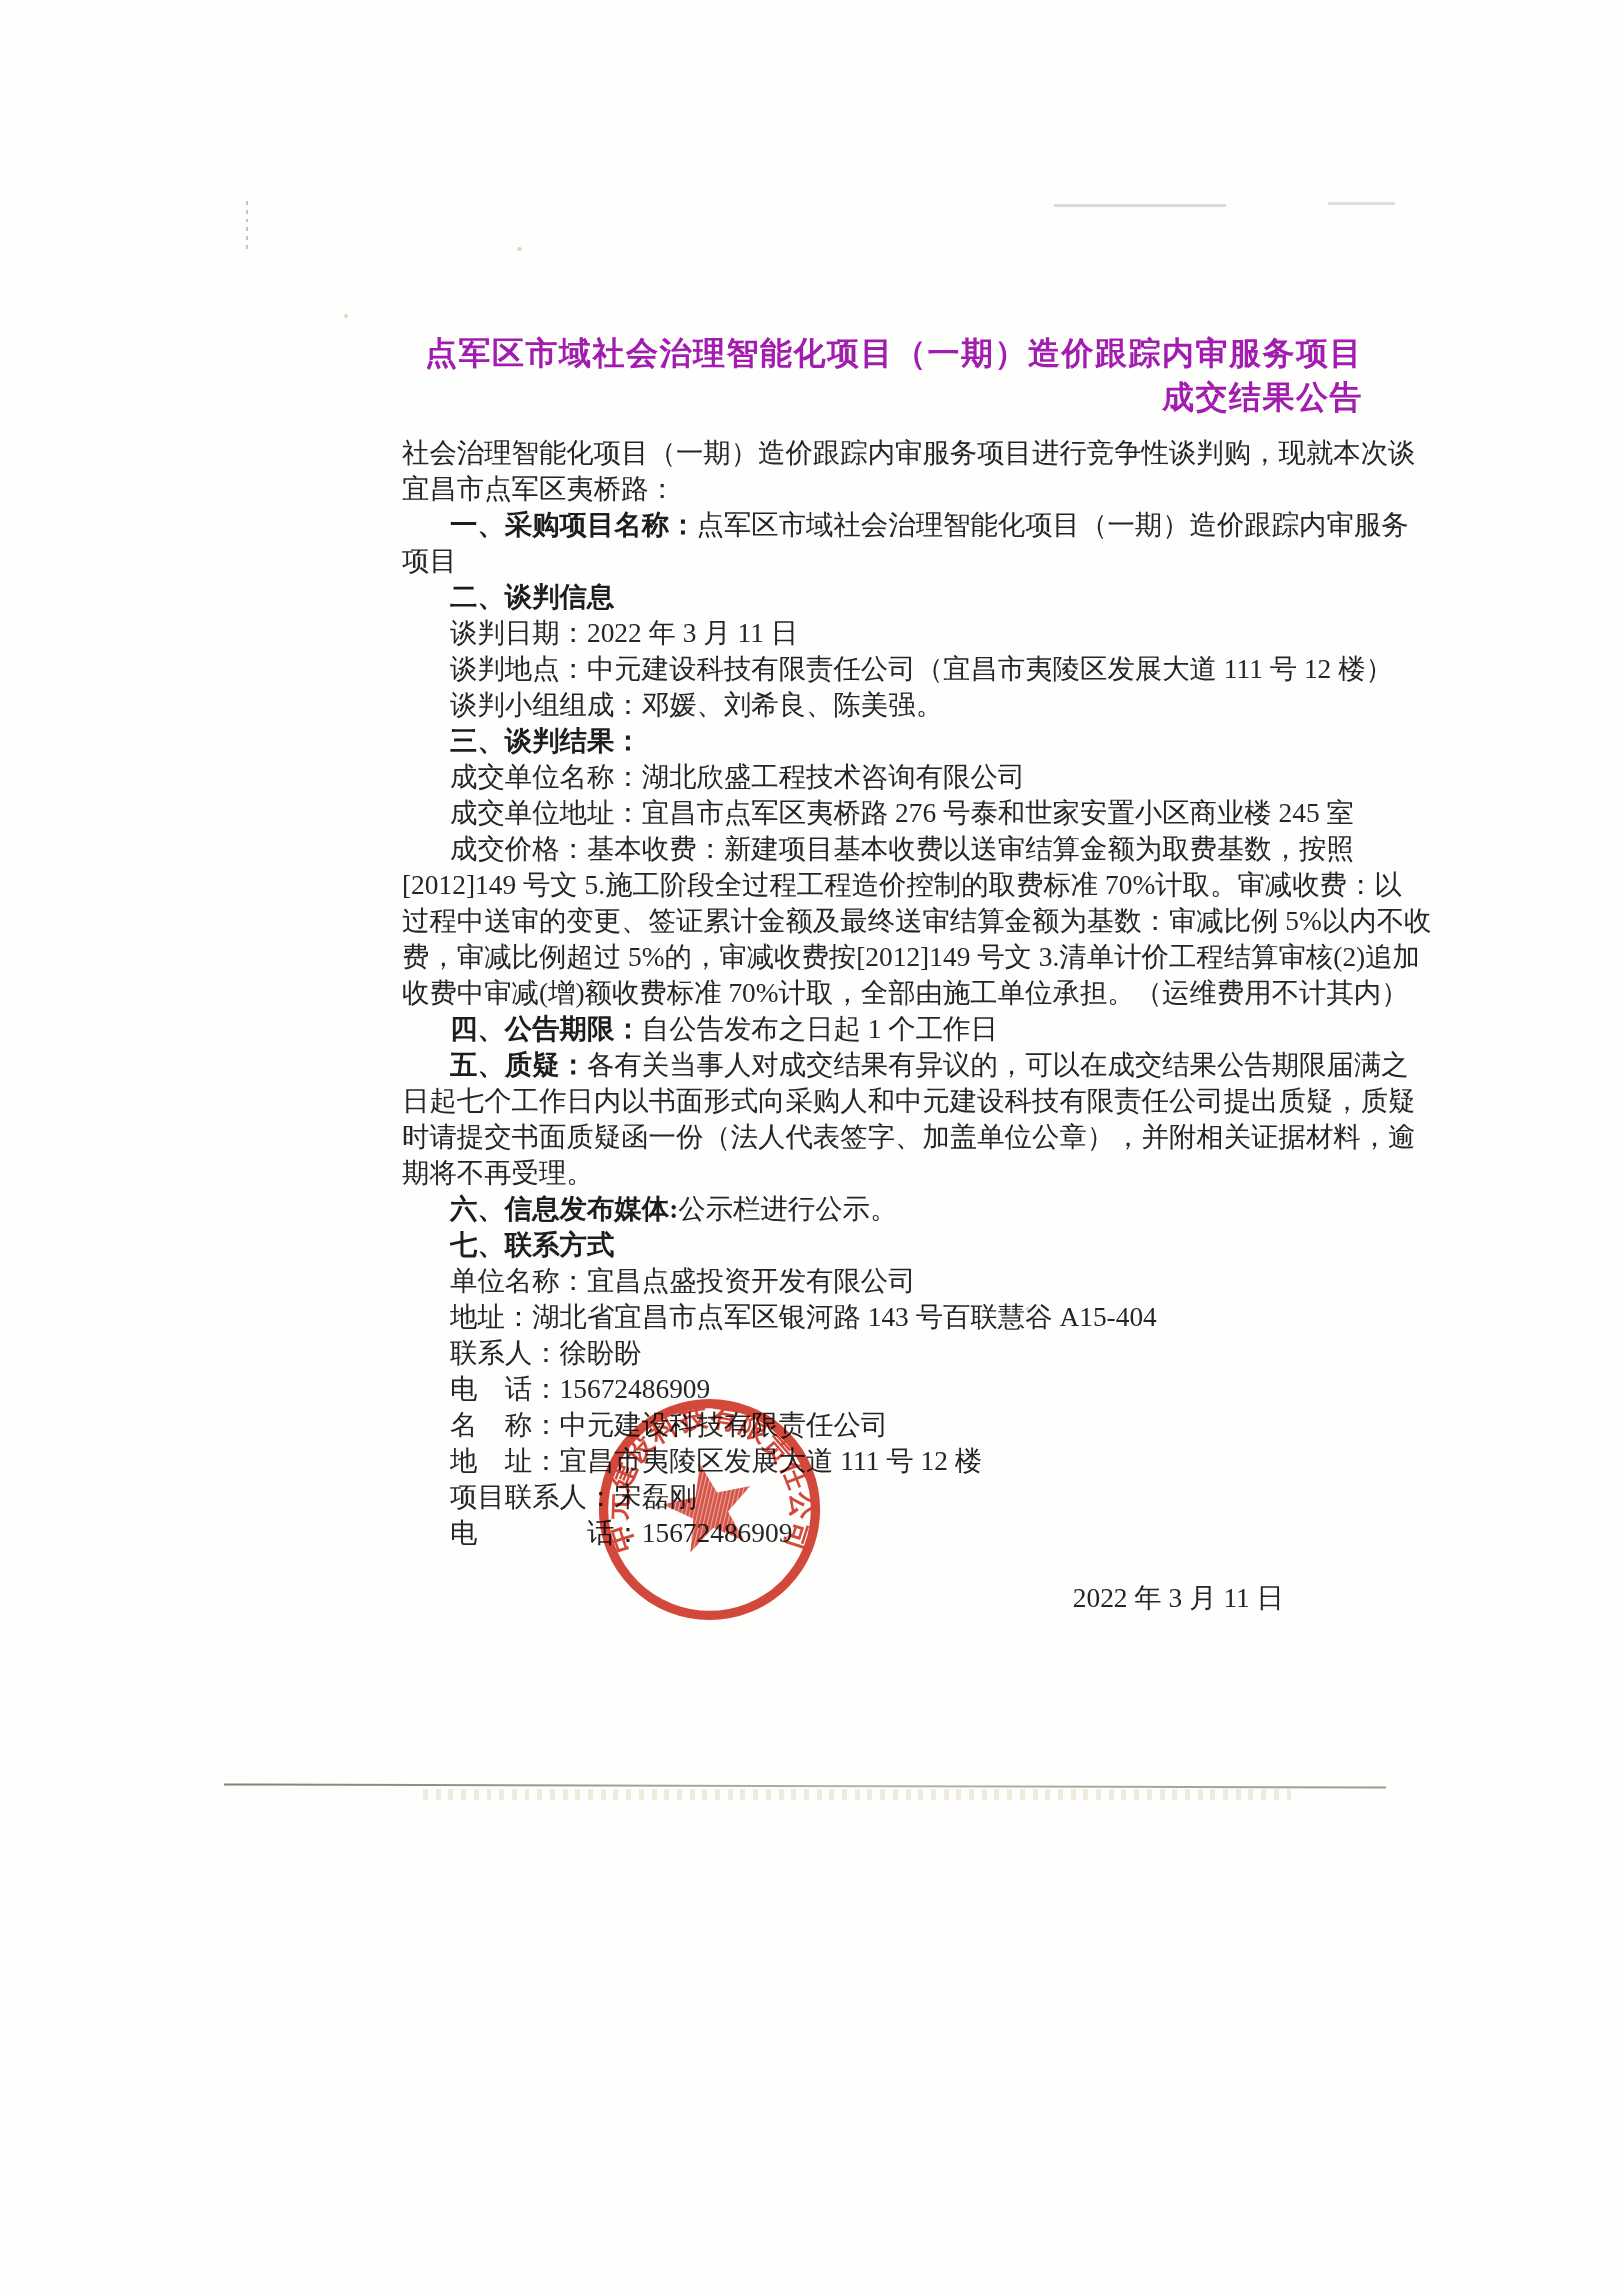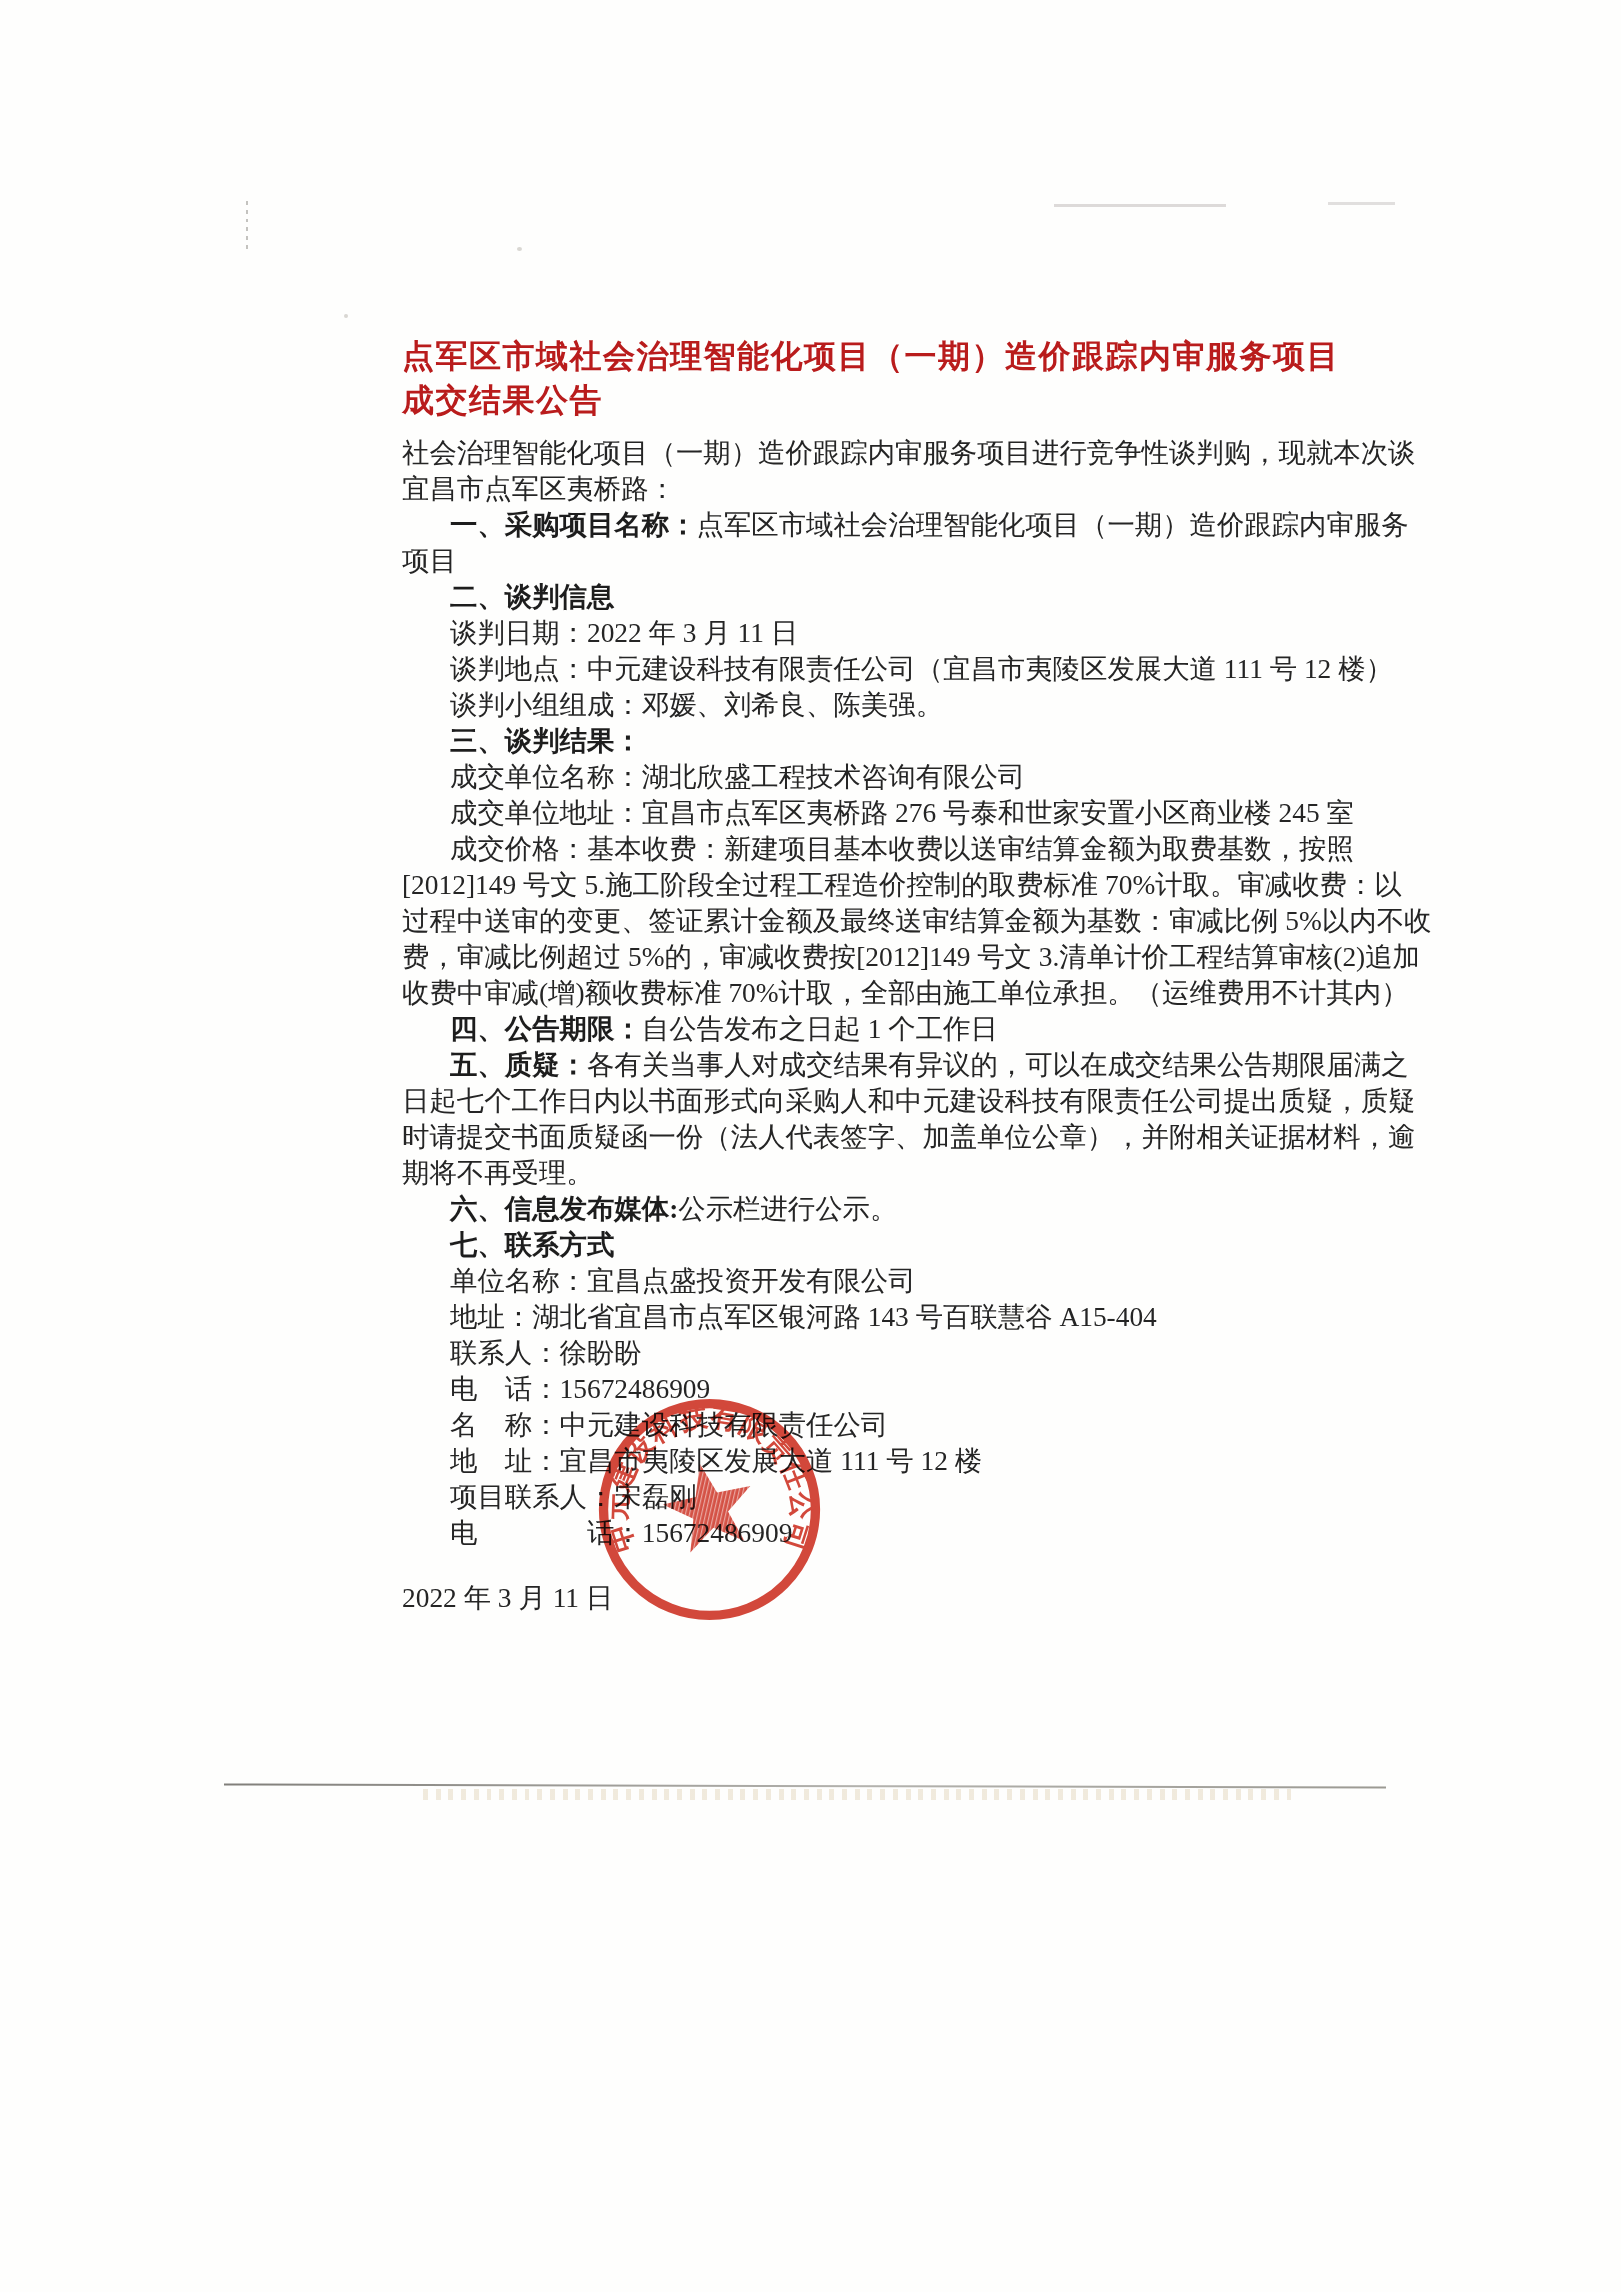--- a/index.html
+++ b/index.html
@@ -3,39 +3,39 @@
 <meta charset="utf-8">
 <style>
   html,body{margin:0;padding:0;background:#ffffff;}
   .page{
     position:relative;width:1621px;height:2293px;background:#fefefdff;
     overflow:hidden;color:#242424;
     font-family:"Liberation Serif","DejaVu Serif",serif;
   }
   
   .title{
-    position:absolute;left:402px;top:334px;width:961px;text-align:left;
-    font-family:Liberation Sans, sans-serif;
-    font-weight:700;font-size:32px;line-height:44px;color:#b91c1c;
+    position:absolute;left:402px;top:334px;width:961px;text-align:right;
+    font-family:Liberation Mono, monospace;
+    font-weight:700;font-size:32px;line-height:44px;color:#a21caf;
     letter-spacing:1.5px;
   }
   
   .body-lines{
     position:absolute;left:402px;top:435px;width:970px;
     font-size:27.4px;color:#252525;
   }
   .ln{height:36px;line-height:36px;white-space:pre;}
   .ln.indent{padding-left:48px;}
   .lbl{
     font-family:Liberation Serif, serif;
     font-weight:600;font-style:normal;color:#1d1d1d;
   }
   .date-line{
     position:absolute;left:402px;top:1580px;width:882px;height:36px;
-    line-height:36px;text-align:left;font-size:27.4px;color:#252525;white-space:pre;
+    line-height:36px;text-align:right;font-size:27.4px;color:#252525;white-space:pre;
   }
   
   .stamp{
     position:absolute;left:580px;top:1380px;width:259px;height:259px;
     mix-blend-mode:multiply;opacity:.92;filter:blur(0.3px);
   }
   
   .artifact{position:absolute;}
   .scan-bottom-line{
     left:224px;top:1785px;width:1162px;height:2px;

